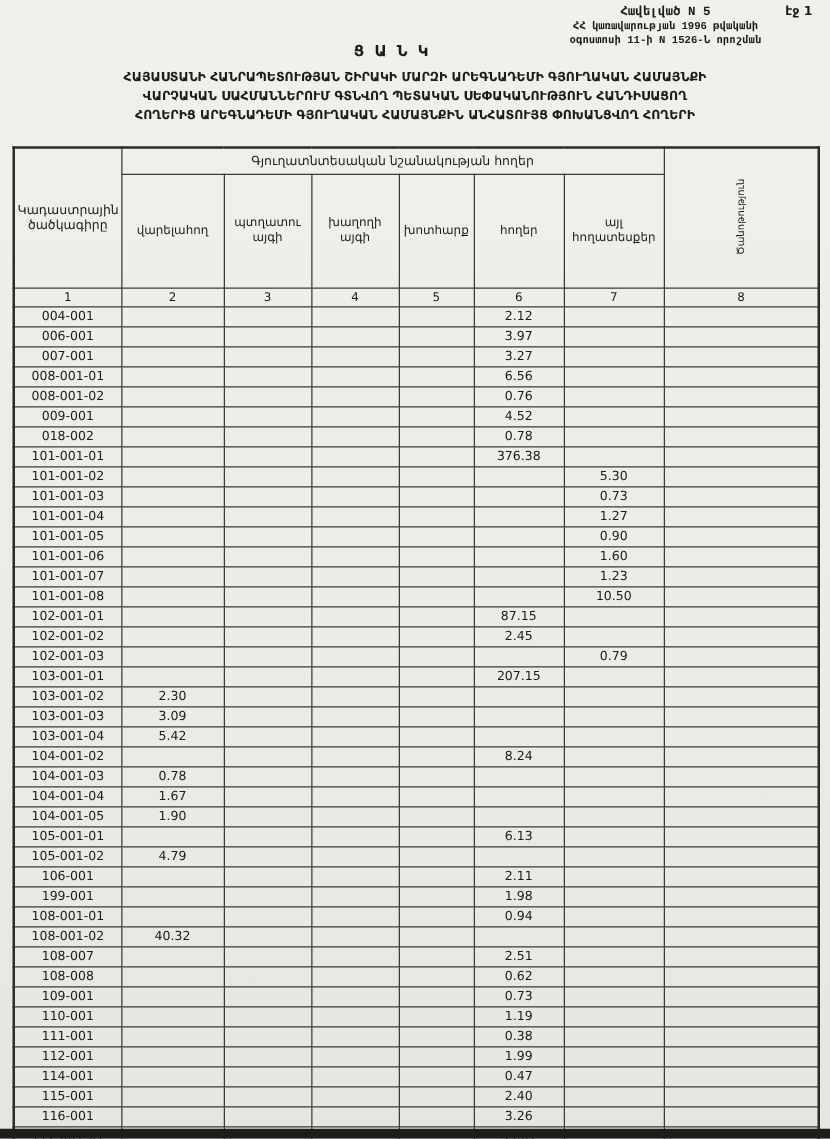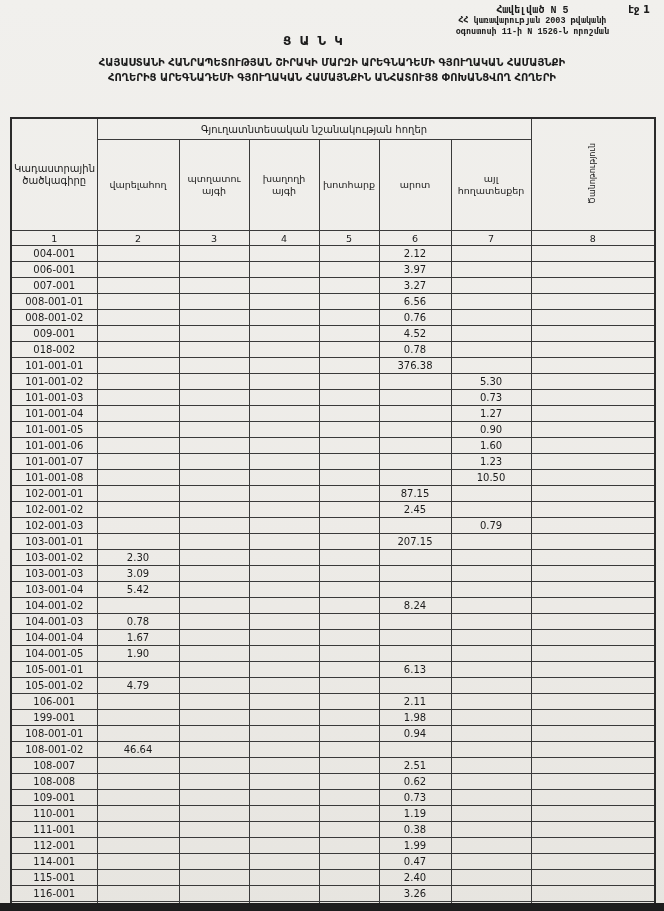--- a/index.html
+++ b/index.html
@@ -126,28 +126,29 @@
 </style>
 </head>
 <body>
 
 <div class="sheet">
 
   <div class="page-num">էջ 1</div>
 
   <div class="appendix">
     <div class="l1">Հավելված N 5</div>
-    <div class="l2">ՀՀ կառավարության 2003 թվականի</div>
+    <div class="l2">ՀՀ կառավարության 1996 թվականի</div>
     <div class="l2">օգոստոսի 11-ի N 1526-Ն որոշման</div>
   </div>
 
   <div class="doctype">Ց Ա Ն Կ</div>
 
   <div class="title">
     <div>ՀԱՅԱՍՏԱՆԻ ՀԱՆՐԱՊԵՏՈՒԹՅԱՆ ՇԻՐԱԿԻ ՄԱՐԶԻ ԱՐԵԳՆԱԴԵՄԻ ԳՅՈՒՂԱԿԱՆ ՀԱՄԱՅՆՔԻ</div>
+    <div>ՎԱՐՉԱԿԱՆ ՍԱՀՄԱՆՆԵՐՈՒՄ ԳՏՆՎՈՂ ՊԵՏԱԿԱՆ ՍԵՓԱԿԱՆՈՒԹՅՈՒՆ ՀԱՆԴԻՍԱՑՈՂ</div>
     <div>ՀՈՂԵՐԻՑ ԱՐԵԳՆԱԴԵՄԻ ԳՅՈՒՂԱԿԱՆ ՀԱՄԱՅՆՔԻՆ ԱՆՀԱՏՈՒՅՑ ՓՈԽԱՆՑՎՈՂ ՀՈՂԵՐԻ</div>
   </div>
 
   <table class="land">
     <colgroup>
       <col style="width:86px">
       <col style="width:82px">
       <col style="width:70px">
       <col style="width:70px">
       <col style="width:60px">
@@ -161,21 +162,21 @@
         <th colspan="6">Գյուղատնտեսական նշանակության հողեր</th>
         <th rowspan="2" class="note-header">
           <span class="vtext">Ծանոթություն</span>
         </th>
       </tr>
       <tr class="sub-row">
         <th>վարելահող</th>
         <th>պտղատու այգի</th>
         <th>խաղողի այգի</th>
         <th>խոտհարք</th>
-        <th>արոտ</th>
+        <th>հողեր</th>
         <th>այլ հողատեսքեր</th>
       </tr>
       <tr class="num-row">
         <th>1</th>
         <th>2</th>
         <th>3</th>
         <th>4</th>
         <th>5</th>
         <th>6</th>
         <th>7</th>
@@ -488,21 +489,21 @@
           <td></td>
           <td></td>
           <td></td>
           <td></td>
           <td>0.94</td>
           <td></td>
           <td></td>
         </tr>
         <tr>
           <td>108-001-02</td>
-          <td>46.64</td>
+          <td>40.32</td>
           <td></td>
           <td></td>
           <td></td>
           <td></td>
           <td></td>
           <td></td>
         </tr>
         <tr>
           <td>108-007</td>
           <td></td>

